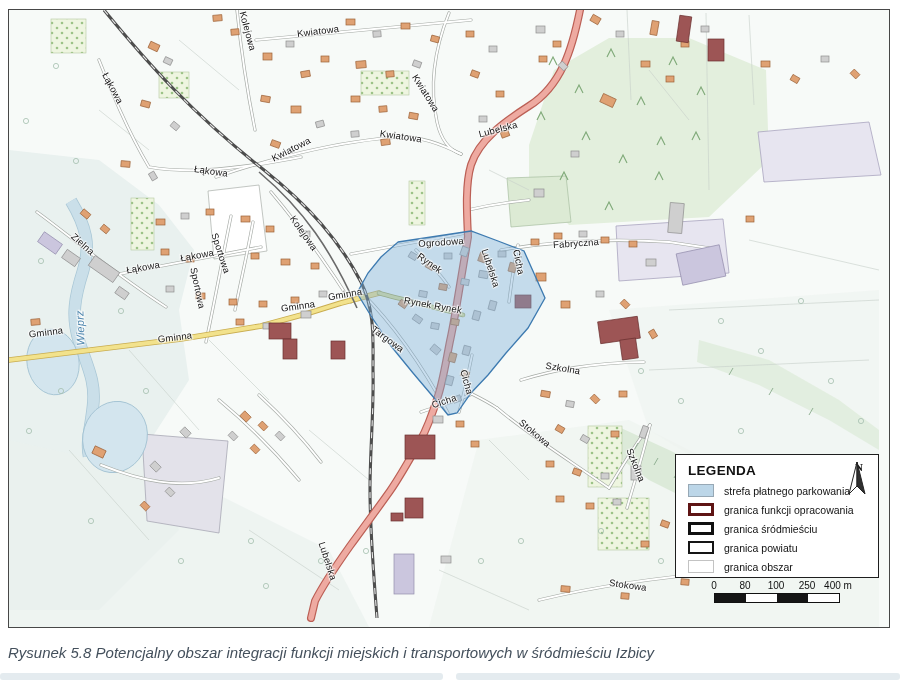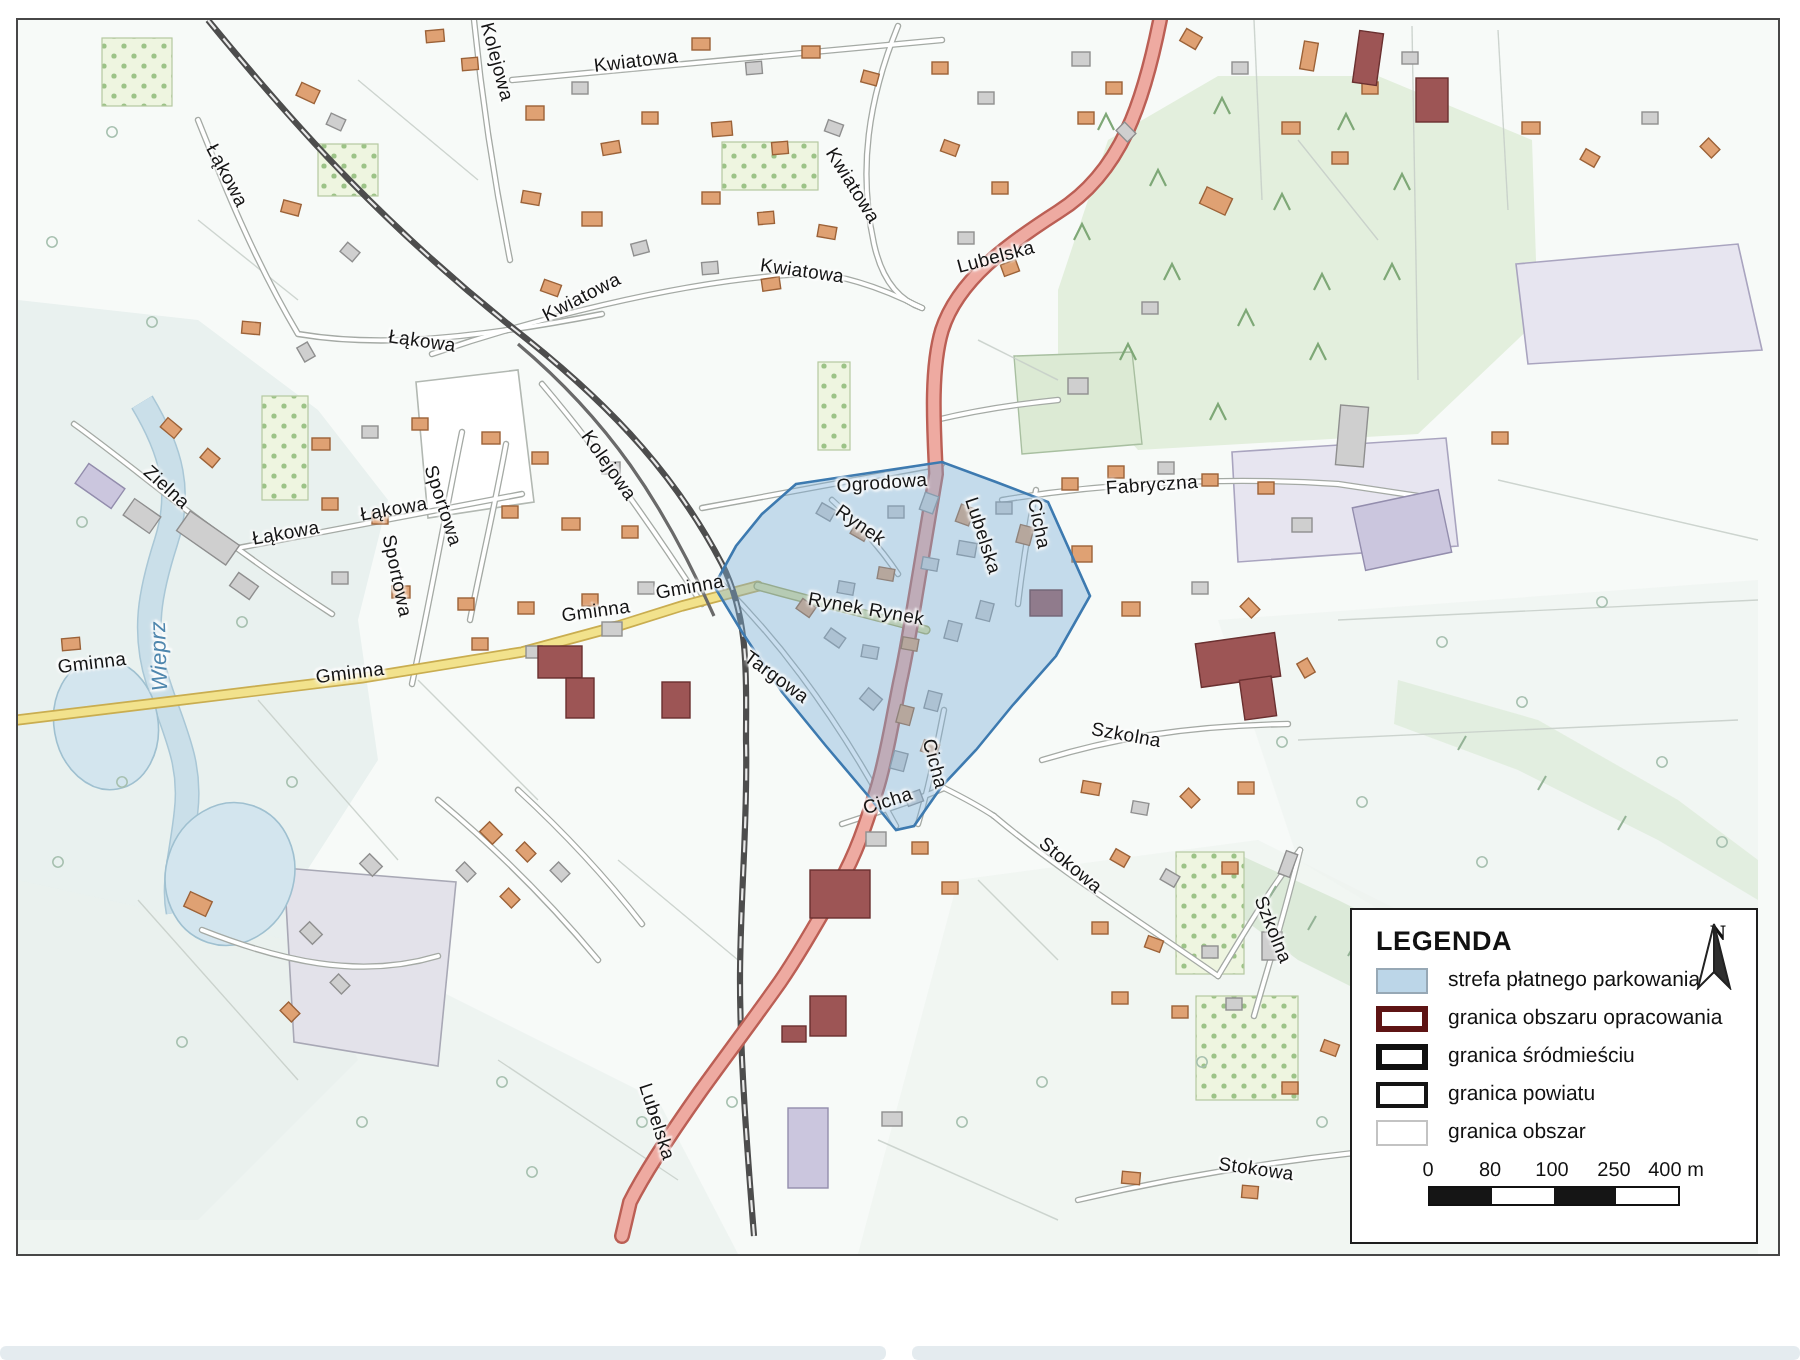--- a/index.html
+++ b/index.html
@@ -29,24 +29,24 @@
   .b-g{stroke:#8f8f8f;stroke-width:.7;}
   .b-r{stroke:#6a3030;stroke-width:.7;}
   .b-l{stroke:#938dad;stroke-width:.7;}
   
   #street-labels{position:absolute;left:0;top:0;width:880px;height:617px;z-index:3;}
   .street-label{position:absolute;font-size:9.5px;font-weight:400;color:#141414;
       white-space:nowrap;letter-spacing:.2px;
       text-shadow:0 0 2px #fff,0 0 2px #fff,0 0 3px #fff,1px 1px 1px #fff,-1px -1px 1px #fff;}
   .street-label.water{color:#4e86ad;font-style:italic;}
   
-  .legend{position:absolute;left:666px;top:444px;width:204px;height:168px;z-index:5;
+  .legend{position:absolute;left:666px;top:444px;width:204px;height:124px;z-index:5;
           background:#fff;border:1.3px solid #1e1e1e;box-sizing:border-box;padding:8px 10px 6px 12px;}
   .legend-title{font-size:13.5px;font-weight:bold;color:#111;letter-spacing:.3px;}
-  .legend-row{display:flex;align-items:flex-start;margin:6px 0;}
+  .legend-row{display:flex;align-items:center;margin:6px 0;}
   .sw{width:26px;height:13px;margin-right:10px;flex:none;box-sizing:border-box;background:#fff;}
   .sw-zone{background:#bcd6e8;border:1px solid #97a8b5;}
   .sw-area{border:3px solid #5e1414;}
   .sw-voivodeship{border:3.5px solid #101010;}
   .sw-powiat{border:2px solid #151515;}
   .sw-gmina{border:1px solid #c3c3c3;}
   .legend-label{font-size:10.5px;color:#111;white-space:nowrap;}
   .legend-scale{position:relative;margin-top:7px;height:30px;}
   .scale-tick{position:absolute;top:0;font-size:10px;color:#111;transform:translateX(-50%);white-space:nowrap;}
   .scale-bar{position:absolute;left:26px;top:13px;width:124px;height:8px;border:1px solid #111;
@@ -446,21 +446,21 @@
 
     <div class="legend">
       <div class="legend-title">LEGENDA</div>
       <div id="legend-items">
           <div class="legend-row">
             <span class="sw sw-zone"></span>
             <span class="legend-label">strefa płatnego parkowania</span>
           </div>
           <div class="legend-row">
             <span class="sw sw-area"></span>
-            <span class="legend-label">granica obszaru opracowania</span>
+            <span class="legend-label">granica funkcji opracowania</span>
           </div>
           <div class="legend-row">
             <span class="sw sw-voivodeship"></span>
             <span class="legend-label">granica śródmieściu</span>
           </div>
           <div class="legend-row">
             <span class="sw sw-powiat"></span>
             <span class="legend-label">granica powiatu</span>
           </div>
           <div class="legend-row">
@@ -486,15 +486,16 @@
       <div class="north">
         <div class="north-n">N</div>
         <svg width="20" height="34" viewBox="0 0 20 34">
           <polygon points="10,1 2,33 10,25" fill="#ffffff" stroke="#222" stroke-width="1"></polygon>
           <polygon points="10,1 18,33 10,25" fill="#2f2f2f" stroke="#222" stroke-width="1"></polygon>
         </svg>
       </div>
     </div>
   </div>
 
+  <div class="caption">Rysunek 5.8 Potencjalny obszar integracji funkcji miejskich i transportowych w śródmieściu Izbicy</div>
   <div class="bottom-bar" style="left:0;width:443px;"></div>
   <div class="bottom-bar" style="left:456px;width:444px;"></div>
 </div>
 
 </body></html>

